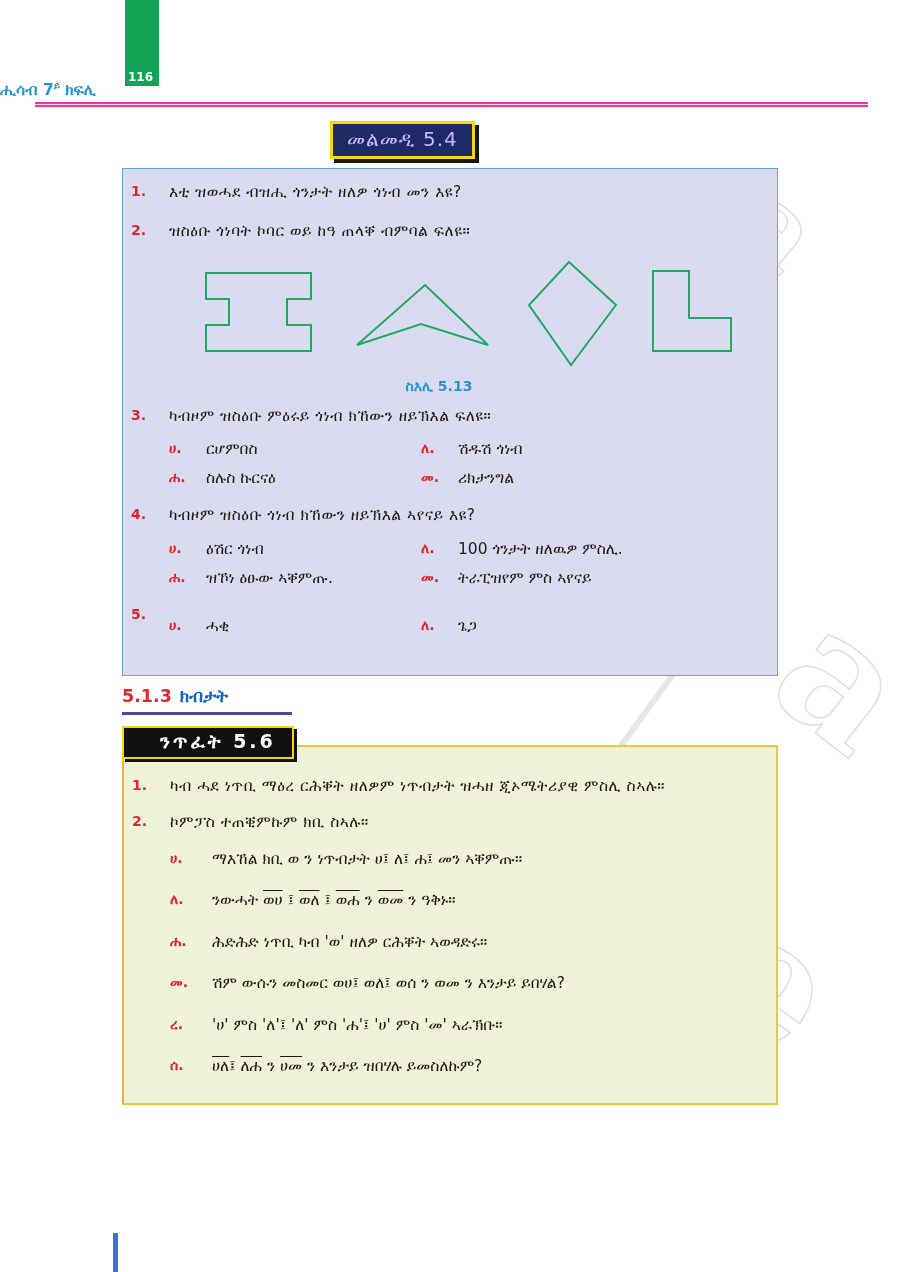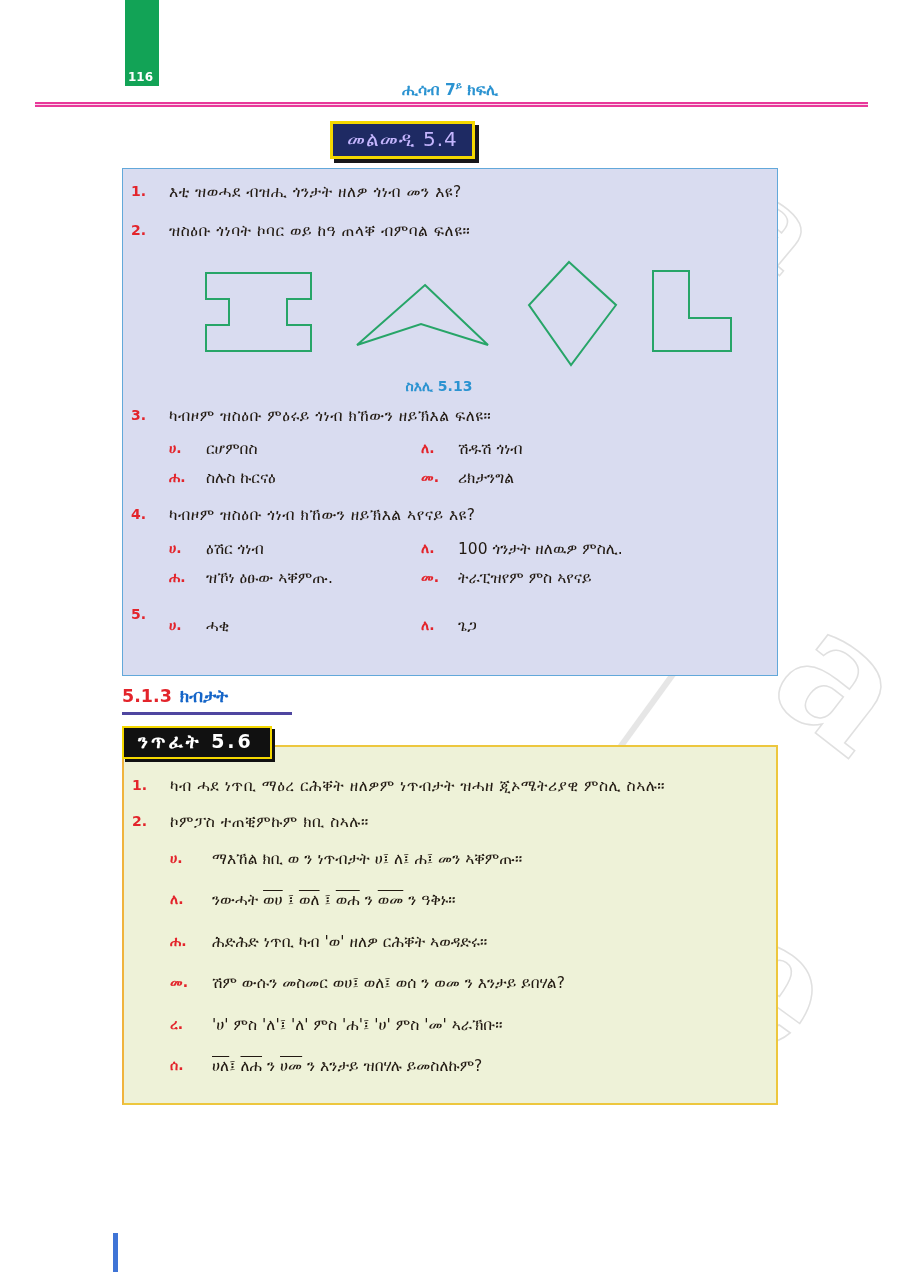--- a/index.html
+++ b/index.html
@@ -8,21 +8,21 @@
 
   
   .wm { position: absolute; z-index: 0; color: transparent; -webkit-text-stroke: 1.5px #e0e0e0;
         font-family: "DejaVu Serif", serif; font-weight: bold; pointer-events: none; }
   .wm-slash { position: absolute; z-index: 0; border-left: 6px solid #e6e6e6; pointer-events: none; }
 
   
   .green-tab { position: absolute; left: 125px; top: 0; width: 34px; height: 86px;
                background: #12a356; z-index: 3; font-weight: bold; }
   .page-num { position: absolute; left: 3px; bottom: 2px; color: #ffffff; font-size: 12px; }
-  .header-title { position: absolute; left: 0; top: 80px; width: 100%; text-align: center;
+  .header-title { position: absolute; left: 0; top: 80px; width: 100%; 
                   color: #2b93d1; font-weight: bold; font-size: 15.5px; z-index: 2; }
   .header-title sup { font-size: 10px; }
   .pink-rule { position: absolute; left: 35px; top: 102px; width: 833px; height: 5px;
                border-top: 2px solid #e8399a; border-bottom: 2px solid #e8399a; background: #fbd6ea; z-index: 2; }
 
   
   .ex-titlebox { position: absolute; left: 330px; top: 121px; z-index: 4;
                  background: #1e2a63; border: 3px solid #f5d800; box-shadow: 4px 4px 0 #16161a;
                  padding: 3px 14px 5px 14px; }
   .ex-titlebox span { color: #c4b5fd; font-weight: normal; font-size: 20px; letter-spacing: 1px; }
@@ -49,21 +49,21 @@
   .section-head { position: absolute; left: 122px; top: 686px; z-index: 2; font-size: 17.5px; font-weight: bold; }
   .sec-num { color: #e3242b; }
   .sec-title { color: #1565c8; margin-left: 8px; }
   .sec-underline { position: absolute; left: 122px; top: 712px; width: 170px; height: 3px;
                    background: #4f46a0; z-index: 2; }
 
   
   .act-titlebox { position: absolute; left: 122px; top: 726px; z-index: 5;
                   background: #111111; border: 2.5px solid #f5d800; box-shadow: 3px 3px 0 #111;
                   padding: 2px 16px 4px 14px; }
-  .act-titlebox span { color: #ffffff; font-weight: bold; font-size: 19px; letter-spacing: 3px; }
+  .act-titlebox span { color: #ffffff; font-weight: bold; font-size: 19px; letter-spacing: 3px; margin-left: 22px; }
 
   .act-box { position: absolute; left: 122px; top: 745px; width: 656px; height: 360px;
              background: #eef2d8; border: 2px solid #edc73e; border-left: 2.5px solid #f0b43c;
              z-index: 2; padding: 28px 12px 0 8px; color: #221a12; }
   .act-box .q { margin-bottom: 14px; }
   .sub { display: flex; margin: 0 0 19px 38px; font-size: 15.5px; line-height: 1.45; }
   .sublabel { flex: 0 0 42px; color: #e3242b; font-weight: bold; font-size: 14px; }
   .ov { text-decoration: overline; }
 
   

